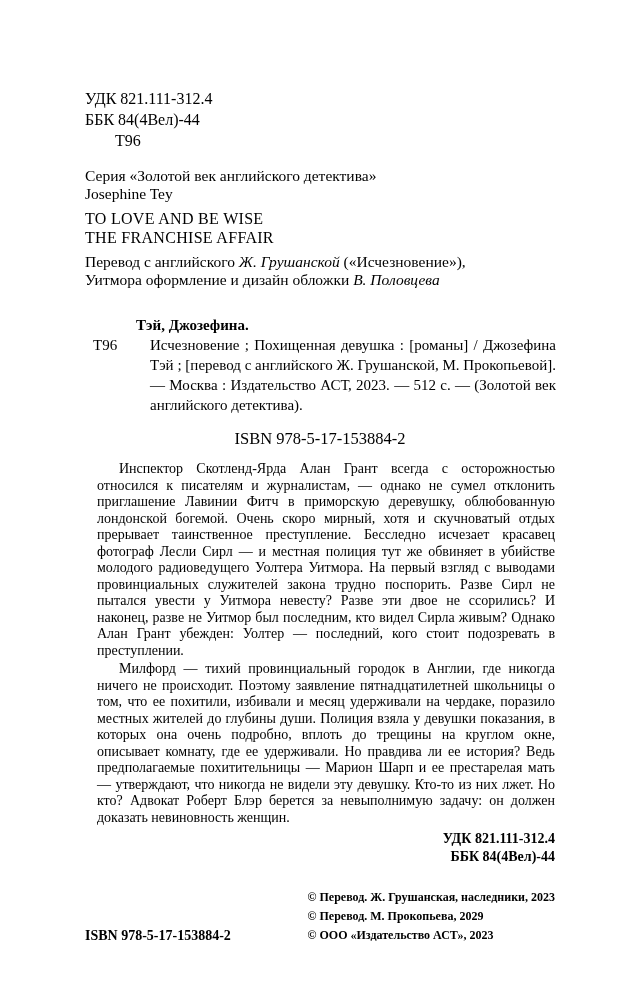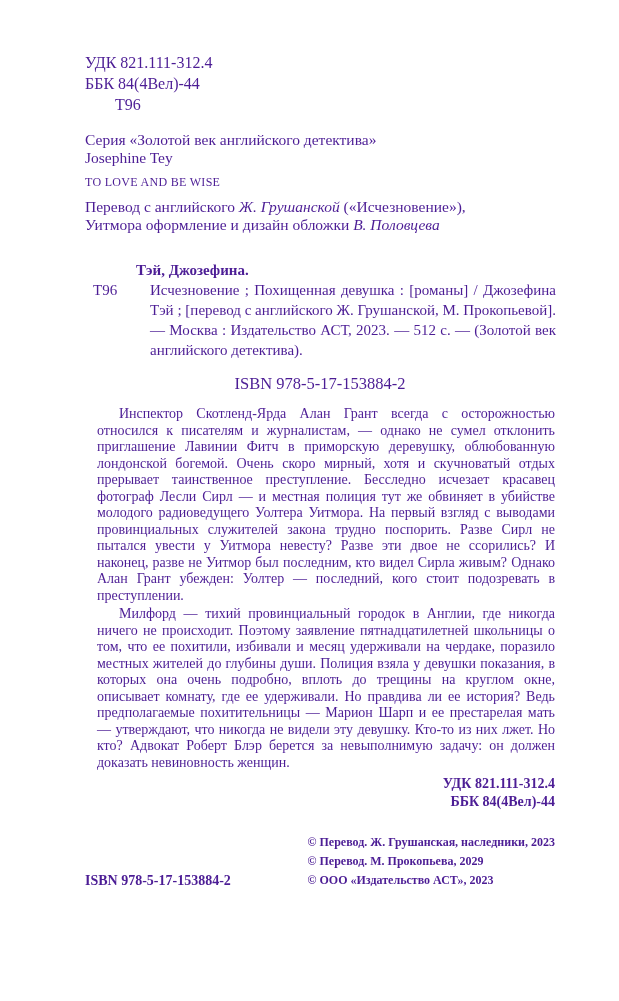--- a/index.html
+++ b/index.html
@@ -2,32 +2,32 @@
 <html><head>
 <meta charset="utf-8">
 <style>
   html, body { margin: 0; padding: 0; background: #ffffff; }
   .page {
     position: relative;
     width: 619px;
     height: 1001px;
     margin: 0 auto;
     background: #ffffff;
-    color: #4c1d95;
+    color: #000000;
     font-family: "Liberation Serif", "DejaVu Serif", serif;
     overflow: hidden;
     box-sizing: border-box;
-    padding: 52px 64px 0 85px;
+    padding: 88px 64px 0 85px;
   }
   .top-codes { font-size: 16px; line-height: 21px; }
   .top-codes .t96 { margin-left: 30px; }
 
   .series-block { margin-top: 16px; text-align: left; font-size: 15.5px; line-height: 18px; }
   .series-block .gap { height: 6px; }
-  .en-title { font-size: 12px; line-height: 19px; letter-spacing: 0.3px; }
+  .en-title { font-size: 16px; line-height: 19px; letter-spacing: 0.3px; }
   .it { font-style: italic; }
 
   .biblio { margin-top: 26px; font-size: 15px; line-height: 20px; }
   .biblio-author { font-weight: bold; margin-left: 51px; }
   .entry-wrap { position: relative; }
   .t96-label { position: absolute; left: 8px; top: 0; font-size: 15px; }
   .entry { margin: 0 0 0 65px; width: 406px; text-align: justify; }
 
   .isbn-mid { margin: 14px 0 12px 0; text-align: center; font-size: 16.5px; line-height: 20px; }
 
@@ -49,20 +49,21 @@
     <div>УДК 821.111-312.4</div>
     <div>ББК 84(4Вел)-44</div>
     <div class="t96">Т96</div>
   </div>
 
   <div class="series-block">
     <div>Серия «Золотой век английского детектива»</div>
     <div>Josephine Tey</div>
     <div class="gap"></div>
     <div class="en-title">TO LOVE AND BE WISE</div>
+    <div class="en-title">THE FRANCHISE AFFAIR</div>
     <div class="gap"></div>
     <div><span>Перевод с английского </span><span class="it">Ж. Грушанской</span><span> («Исчезновение»),</span></div>
     <div><span>Уитмора оформление и дизайн обложки </span><span class="it">В. Половцева</span></div>
   </div>
 
   <div class="biblio">
     <div class="biblio-author">Тэй, Джозефина.</div>
     <div class="entry-wrap">
       <span class="t96-label">Т96</span>
       <p class="entry">Исчезновение ; Похищенная девушка : [романы] / Джозефина Тэй ; [перевод с английского Ж. Грушанской, М. Прокопьевой]. — Москва : Издательство АСТ, 2023. — 512 с. — (Золотой век английского детектива).</p>

